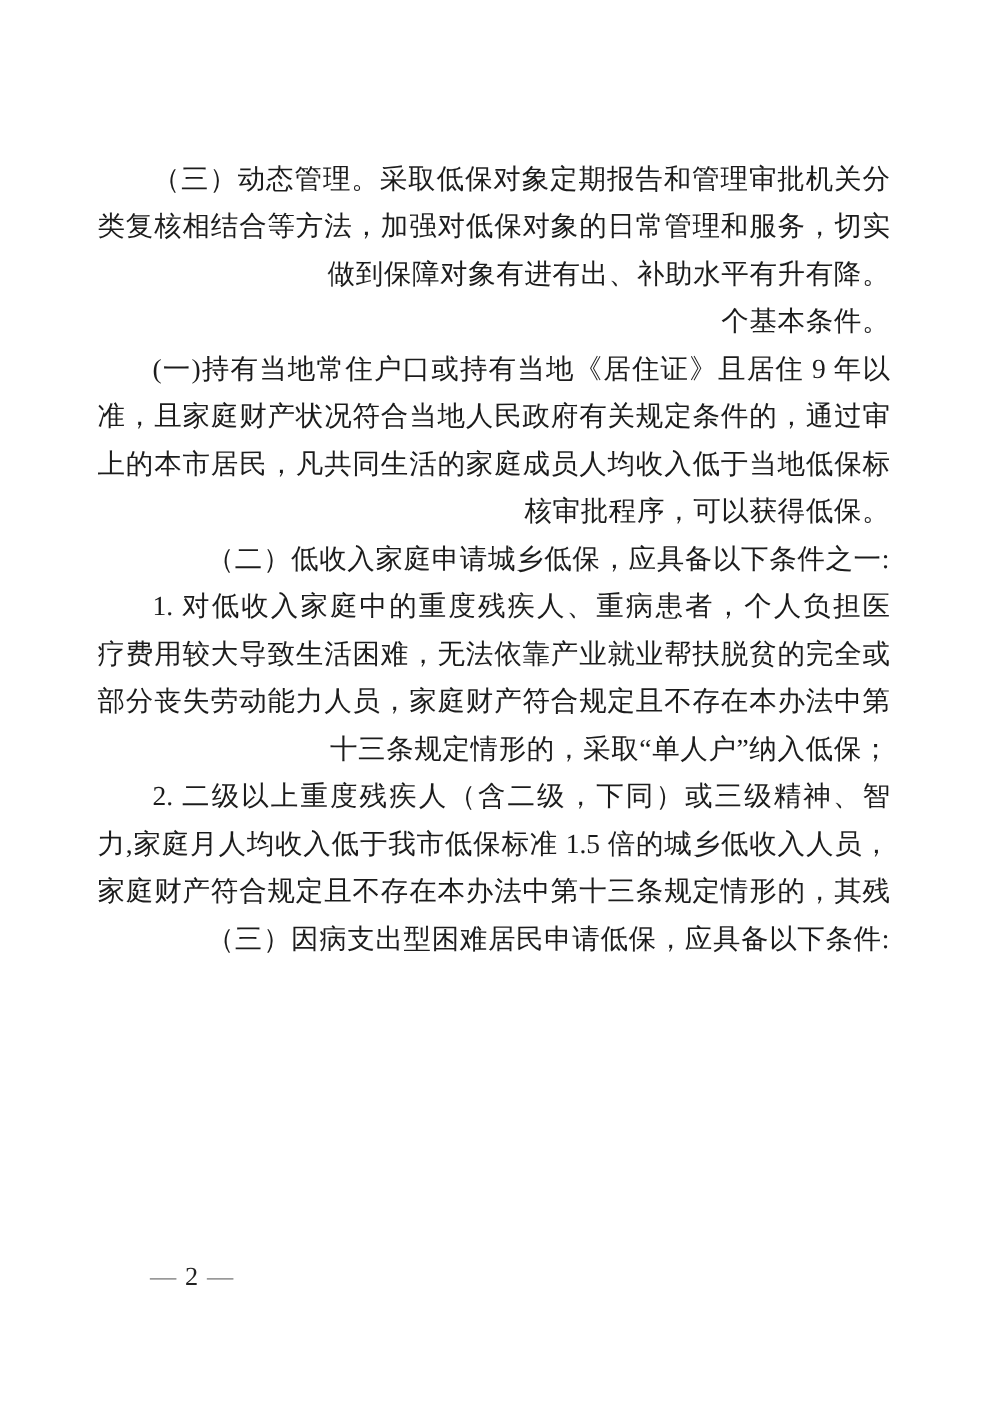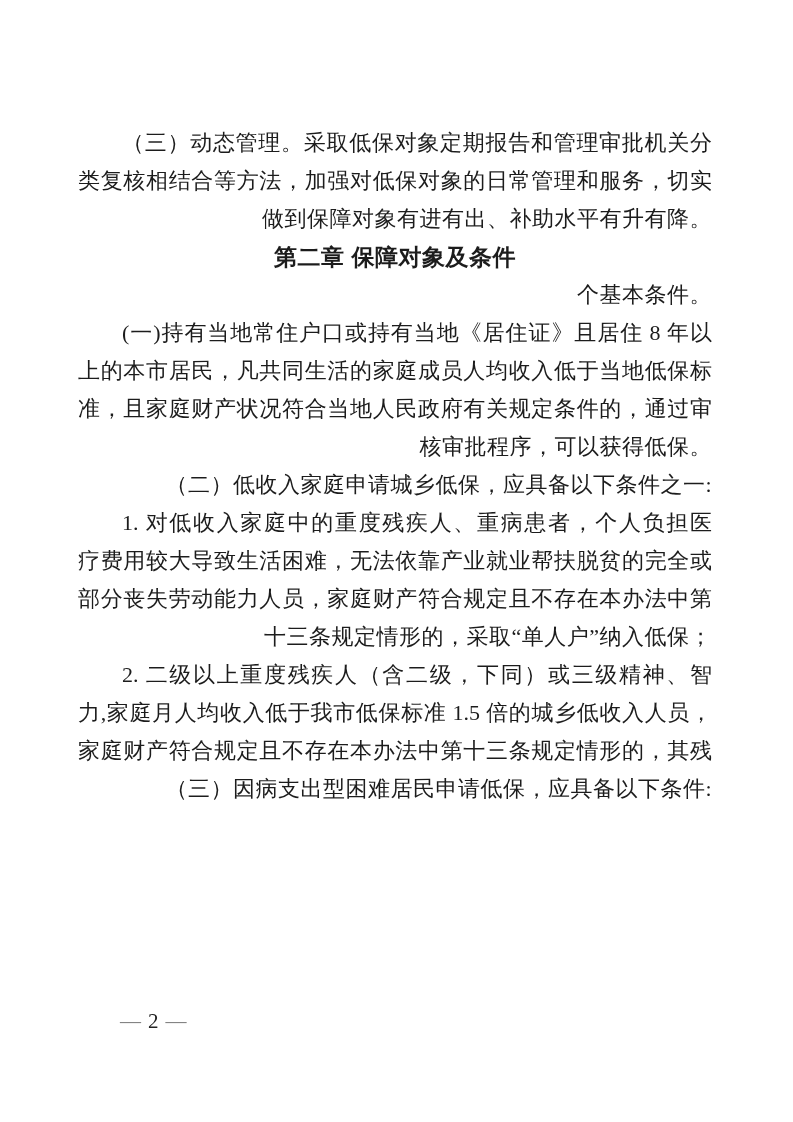--- a/index.html
+++ b/index.html
@@ -66,30 +66,27 @@
 </head>
 <body>
 
 <div class="page">
   <main class="doc-body">
       <div class="para body">
         <div class="line justify indent">（三）动态管理。采取低保对象定期报告和管理审批机关分</div>
         <div class="line justify">类复核相结合等方法，加强对低保对象的日常管理和服务，切实</div>
         <div class="line">做到保障对象有进有出、补助水平有升有降。</div>
       </div>
-      <div class="para heading">
-        <div class="line center">第二章 保障对象及条件</div>
-      </div>
       <div class="para body">
         <div class="line">个基本条件。</div>
       </div>
       <div class="para body">
-        <div class="line justify indent">(一)持有当地常住户口或持有当地《居住证》且居住 8 年以</div>
+        <div class="line justify indent">(一)持有当地常住户口或持有当地《居住证》且居住 9 年以</div>
+        <div class="line justify">准，且家庭财产状况符合当地人民政府有关规定条件的，通过审</div>
         <div class="line justify">上的本市居民，凡共同生活的家庭成员人均收入低于当地低保标</div>
-        <div class="line justify">准，且家庭财产状况符合当地人民政府有关规定条件的，通过审</div>
         <div class="line">核审批程序，可以获得低保。</div>
       </div>
       <div class="para body">
         <div class="line indent">（二）低收入家庭申请城乡低保，应具备以下条件之一:</div>
       </div>
       <div class="para body">
         <div class="line justify indent">1. 对低收入家庭中的重度残疾人、重病患者，个人负担医</div>
         <div class="line justify">疗费用较大导致生活困难，无法依靠产业就业帮扶脱贫的完全或</div>
         <div class="line justify">部分丧失劳动能力人员，家庭财产符合规定且不存在本办法中第</div>
         <div class="line">十三条规定情形的，采取“单人户”纳入低保；</div>

